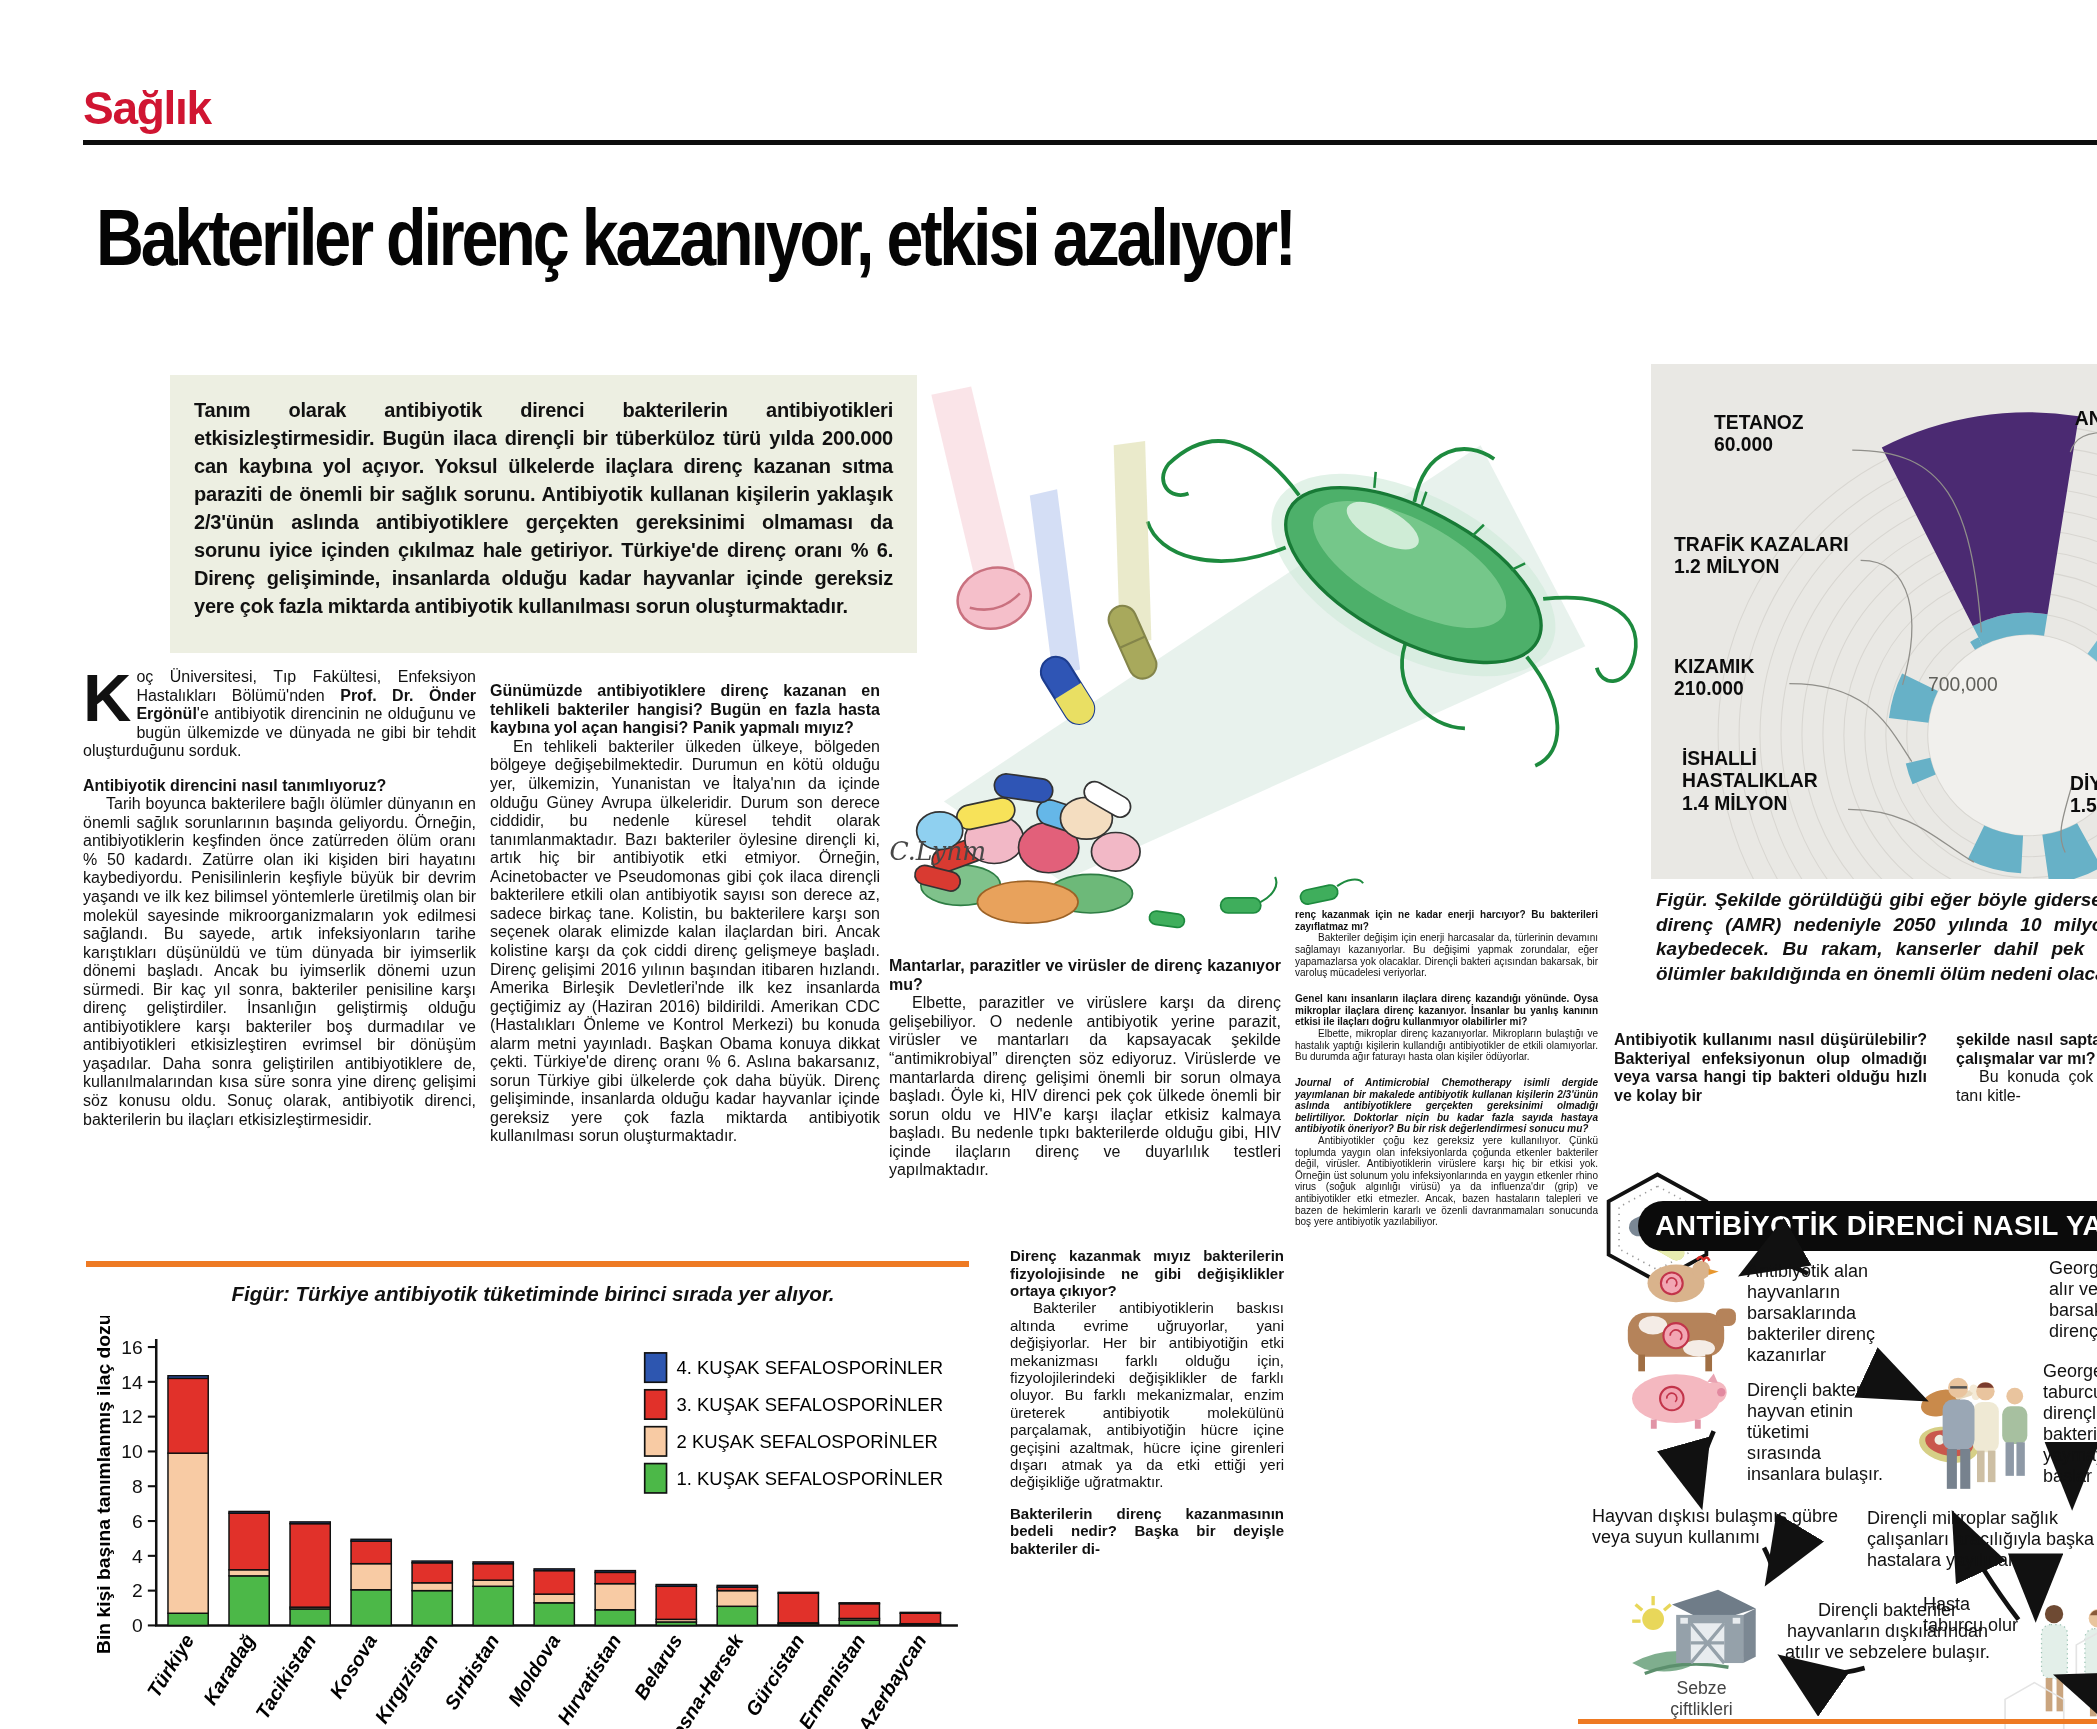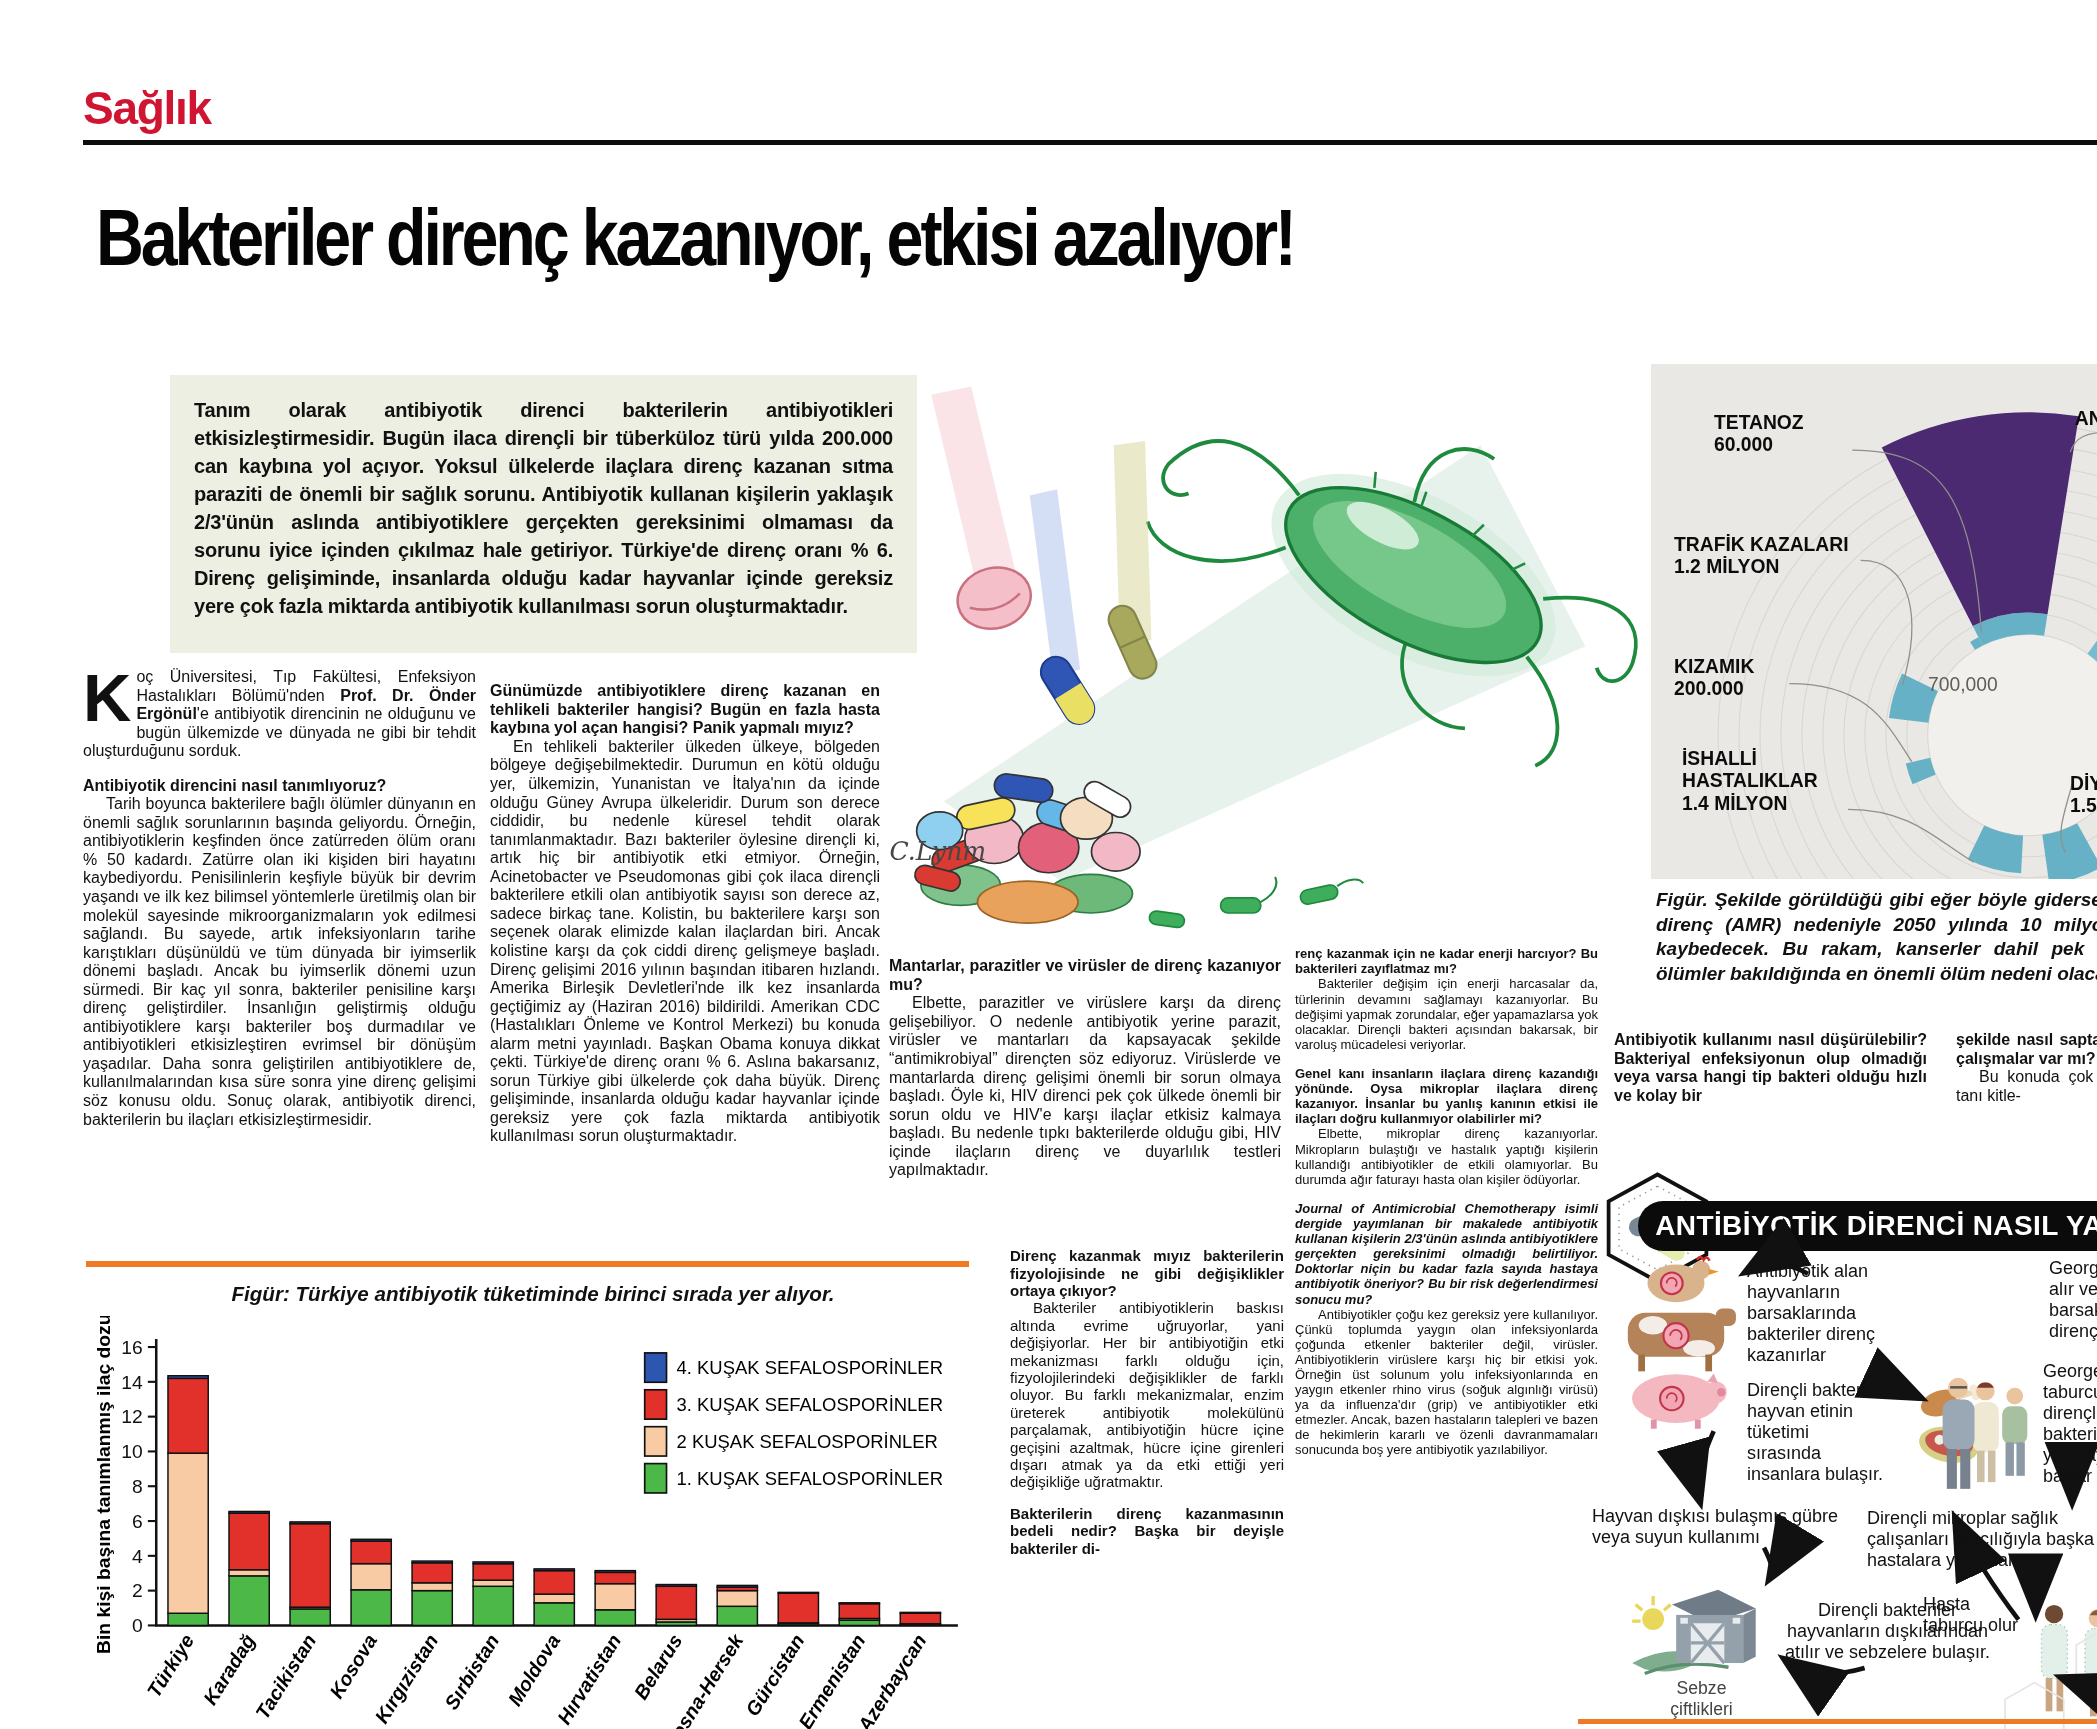--- a/index.html
+++ b/index.html
@@ -14,21 +14,21 @@
             white-space:nowrap;transform:scaleX(.83);transform-origin:left top;}
   
   #introbox{left:126px;top:375px;width:747px;height:278px;background:#edefe2;margin-left:44px;}
   #introbox .t{margin:21px 24px;font-size:20px;line-height:1.4;font-weight:bold;text-align:justify;letter-spacing:-0.2px;}
   
   .col{position:absolute;font-size:16px;line-height:1.16;text-align:justify;}
   #col1{left:83px;top:668px;width:393px;}
   #col2{left:490px;top:668px;width:390px;}
   #col3a{left:889px;top:943px;width:392px;}
   #col3b{left:1010px;top:1233px;width:274px;font-size:15px;}
-  #col4{left:1295px;top:932px;width:303px;font-size:13px;}
+  #col4{left:1295px;top:895px;width:303px;font-size:10px;}
   #col5{left:1614px;top:1017px;width:313px;}
   #col6{left:1956px;top:1017px;width:294px;}
   .q{font-weight:bold;margin-top:14.3px;}
   .qi{font-style:italic;}
   .bp{text-indent:23px;}
   .bp.f{text-indent:0;}
   .col>:first-child{margin-top:0;}
   .dc{float:left;font-size:67px;line-height:.8;padding:3.4px 5px 0 0;font-weight:bold;}
   
   #rpanel{left:1651px;top:364px;width:592px;height:515px;background:#e9e8e4;overflow:hidden;}
@@ -170,21 +170,21 @@
     <div>2050'DE ANTİBİKRORİYAL DİRENÇ</div>
       <div>10 MİLYON</div>
   </div>
   <div class="rlab" style="left:23px;top:170px;width:197px">
     <div>TRAFİK KAZALARI</div>
       <div>1.2 MİLYON</div>
   </div>
 
   <div class="rlab" style="left:23px;top:292px;width:126px">
     <div>KIZAMIK</div>
-      <div>200.000</div>
+      <div>210.000</div>
   </div>
 
   <div class="rlab" style="left:31px;top:384px;width:159px">
     <div>İSHALLİ HASTALIKLAR</div>
       <div>1.4 MİLYON</div>
   </div>
   <div class="rlab" style="left:419px;top:409px;width:134px">
     <div>DİYABET</div>
       <div>1.5 MİLYON</div>
   </div>

